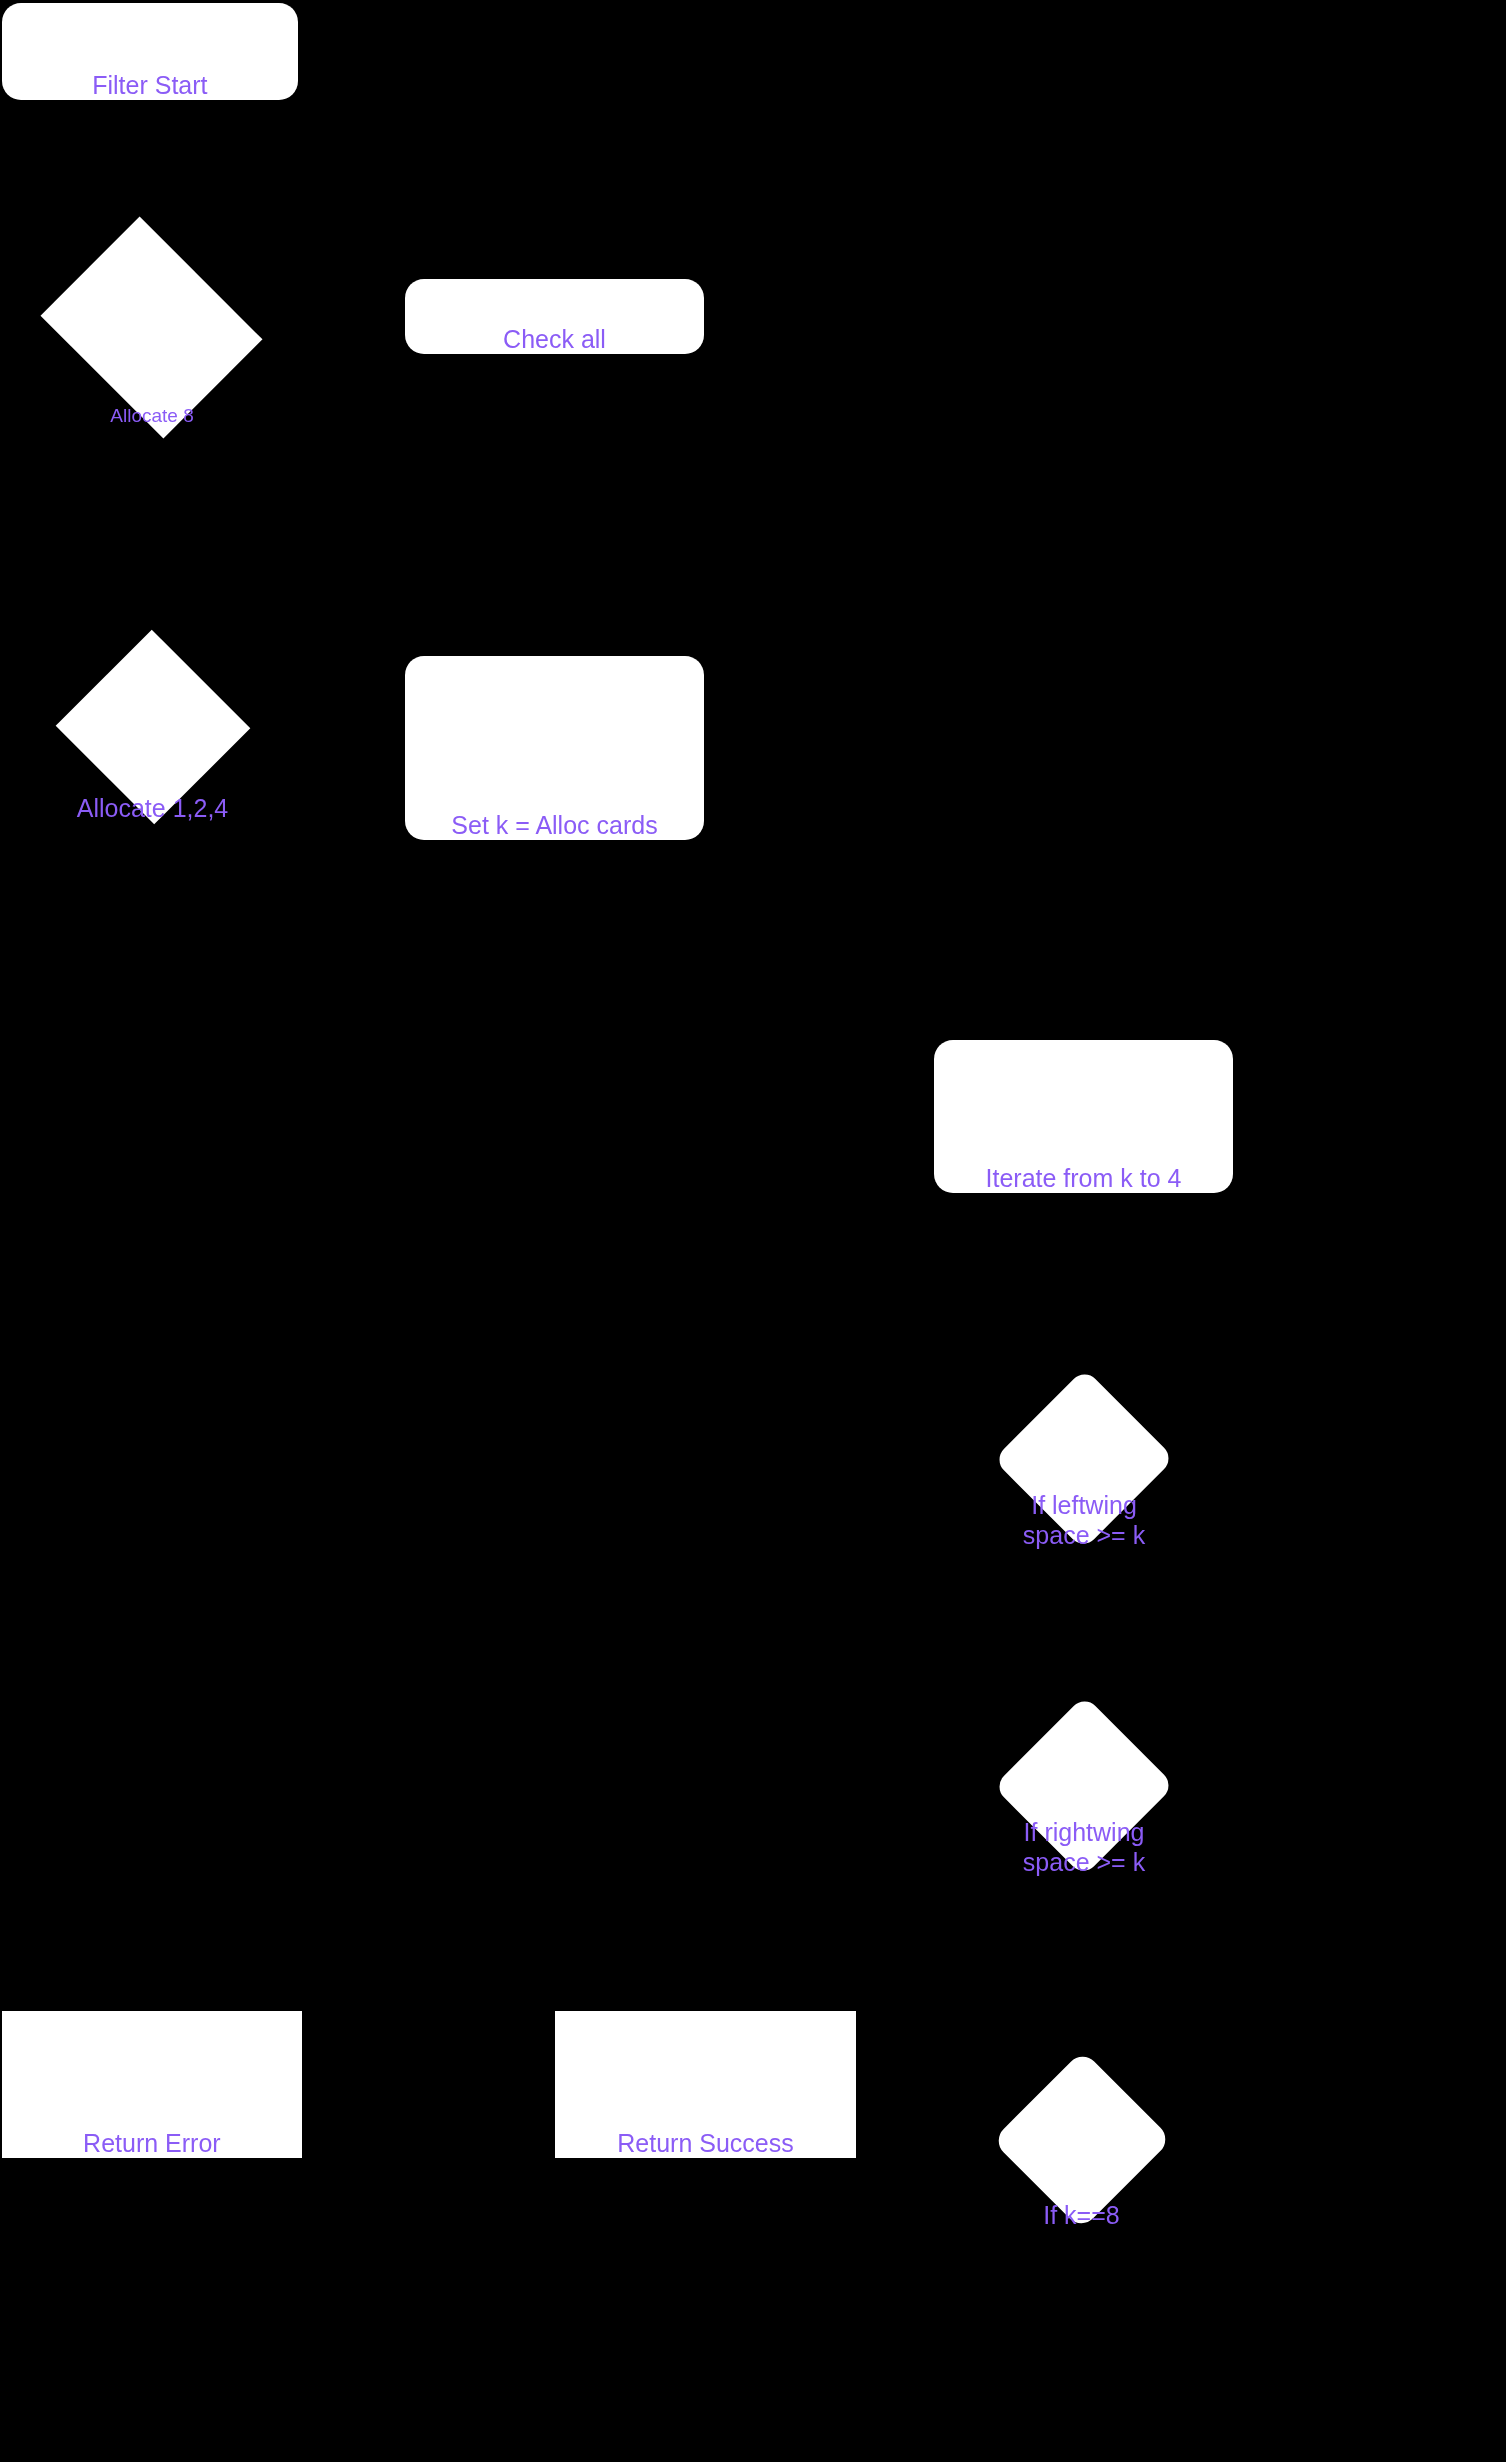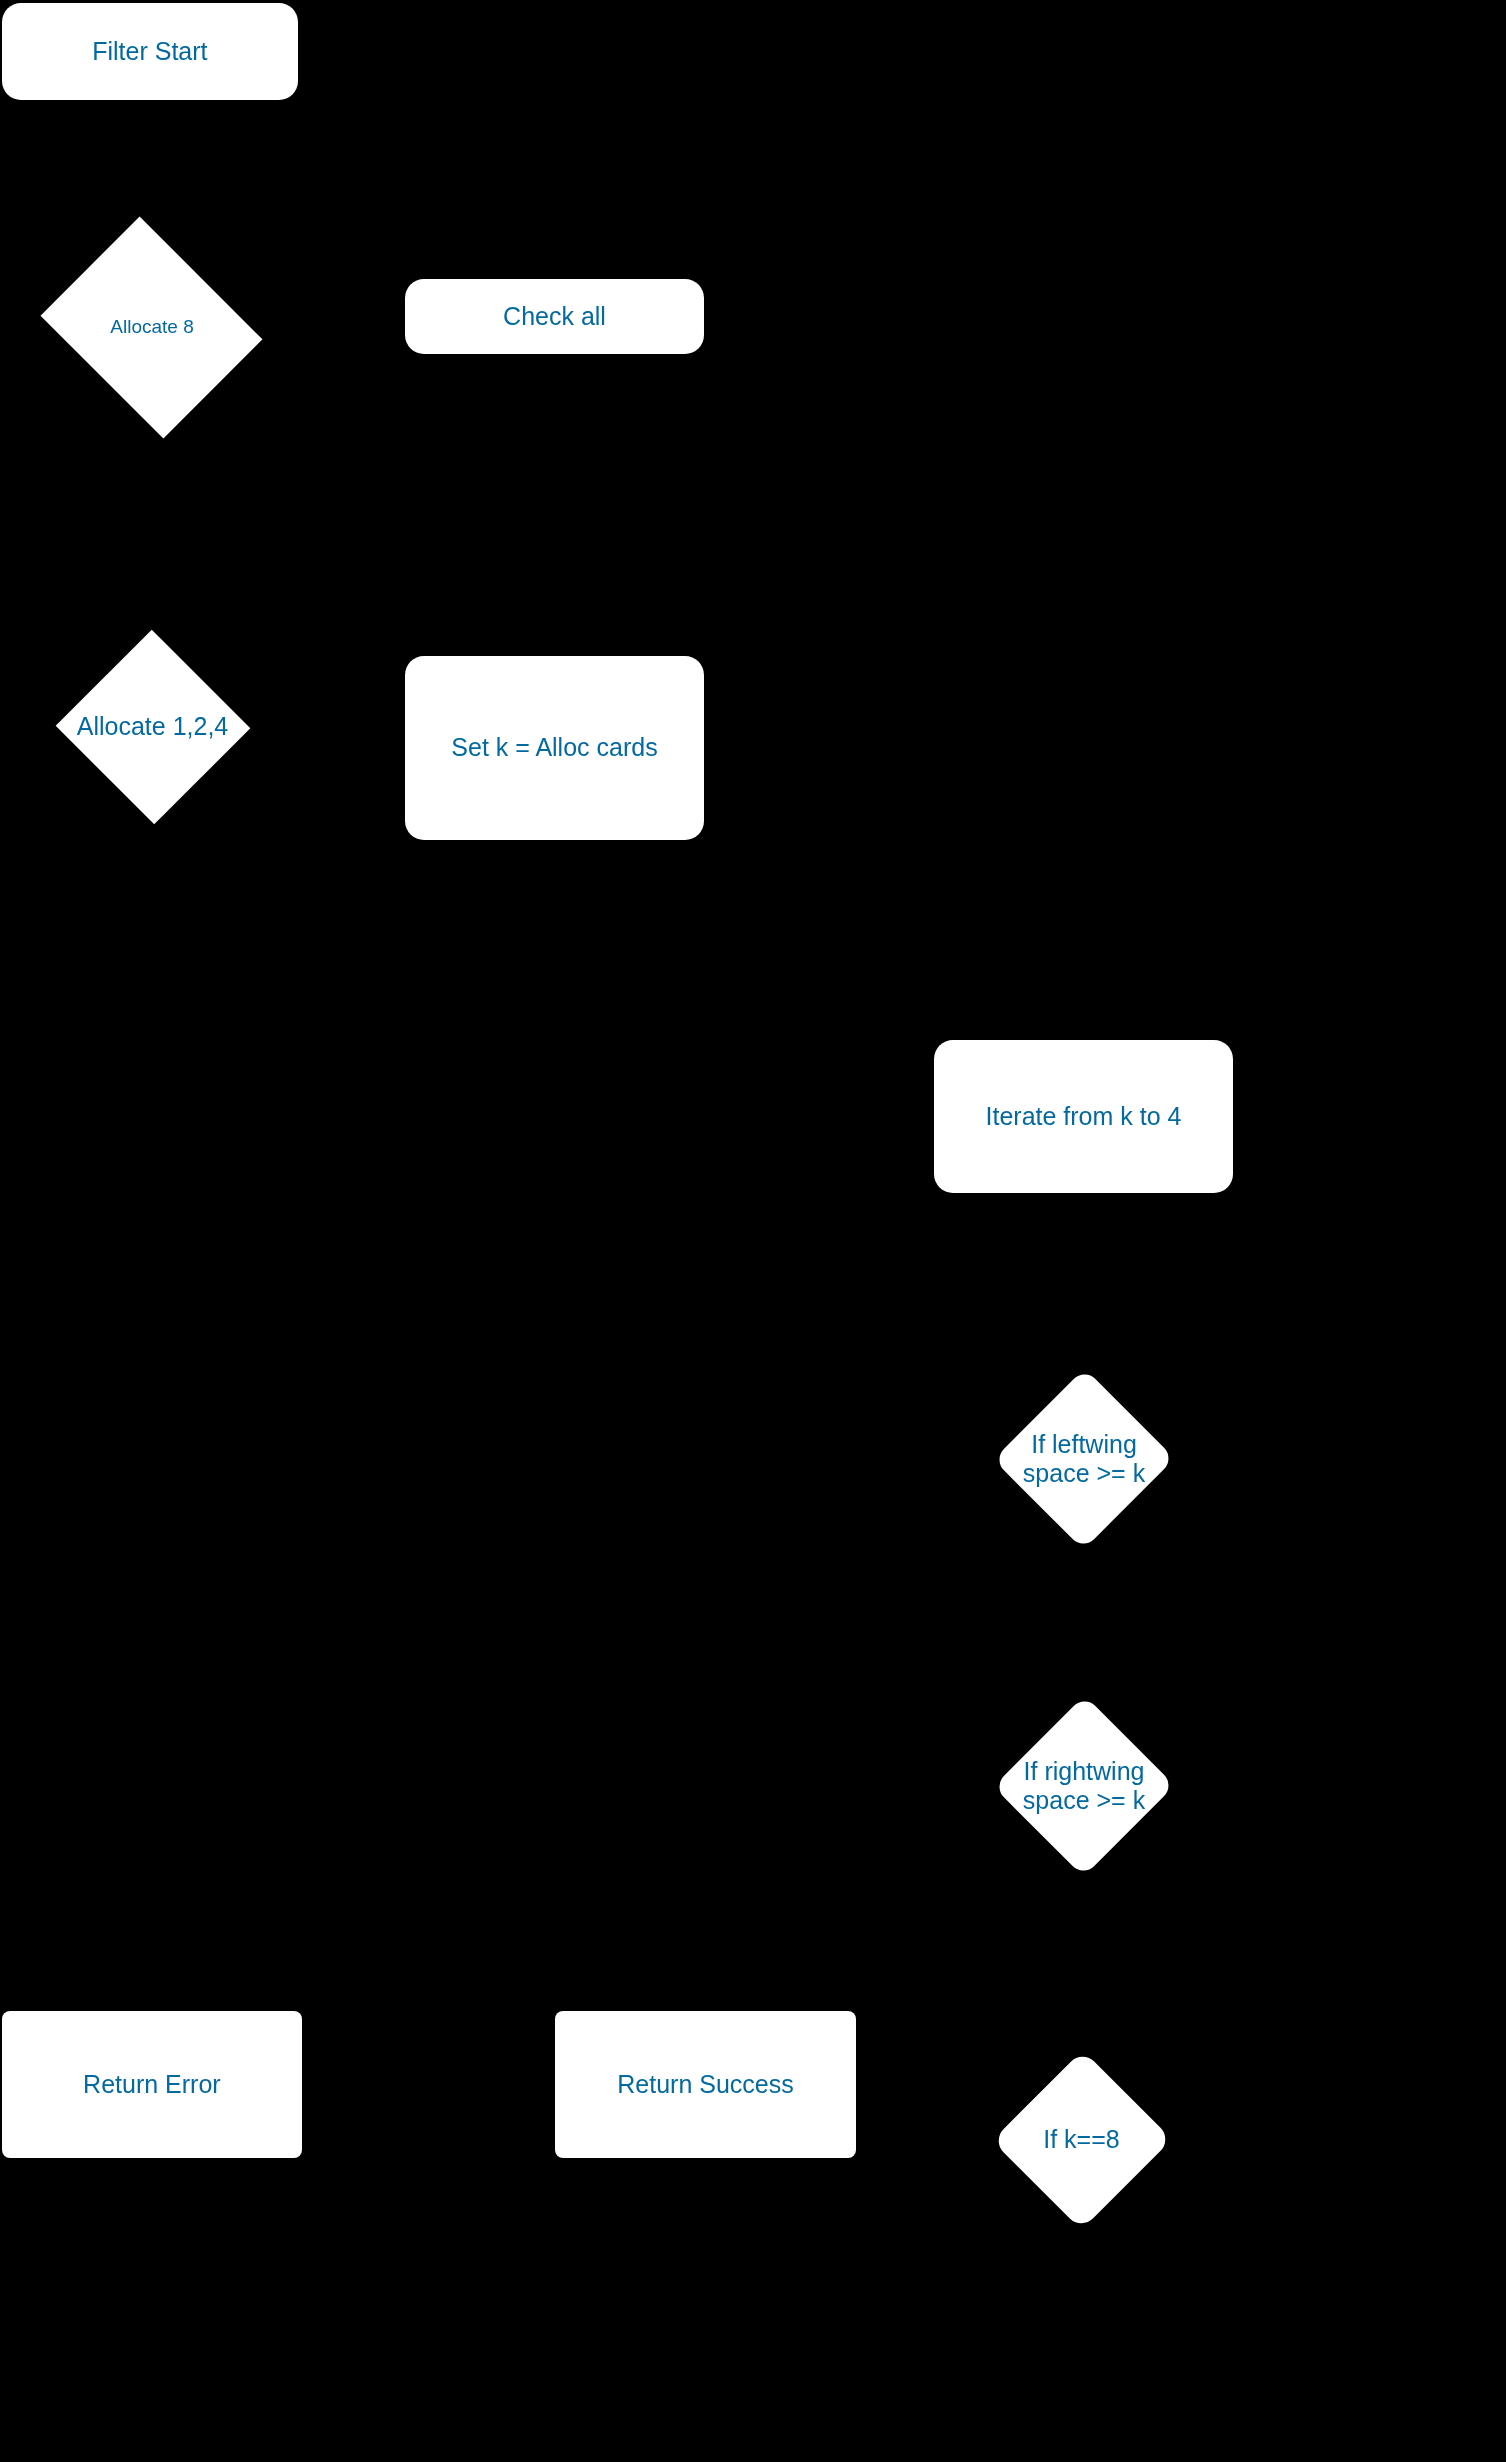--- a/index.html
+++ b/index.html
@@ -12,35 +12,35 @@
     width: 1507px;
     height: 2462px;
     background: #000000;
     overflow: hidden;
     font-family: "Liberation Sans", sans-serif;
   }
   .node {
     position: absolute;
     box-sizing: border-box;
     display: flex;
-    align-items: center;
+    align-items: flex-end;
     justify-content: center;
     text-align: center;
-    color: #0369a1;
+    color: #8b5cf6;
     line-height: 1.18;
   }
   
   .proc {
     background: #ffffff;
     border-radius: 19px;
   }
   
   .term {
     background: #ffffff;
-    border-radius: 8px;
+    border-radius: 0;
   }
   
   .dec {
     background: transparent;
   }
   .dec .dshape {
     position: absolute;
     left: 50%;
     top: 50%;
     background: #ffffff;

